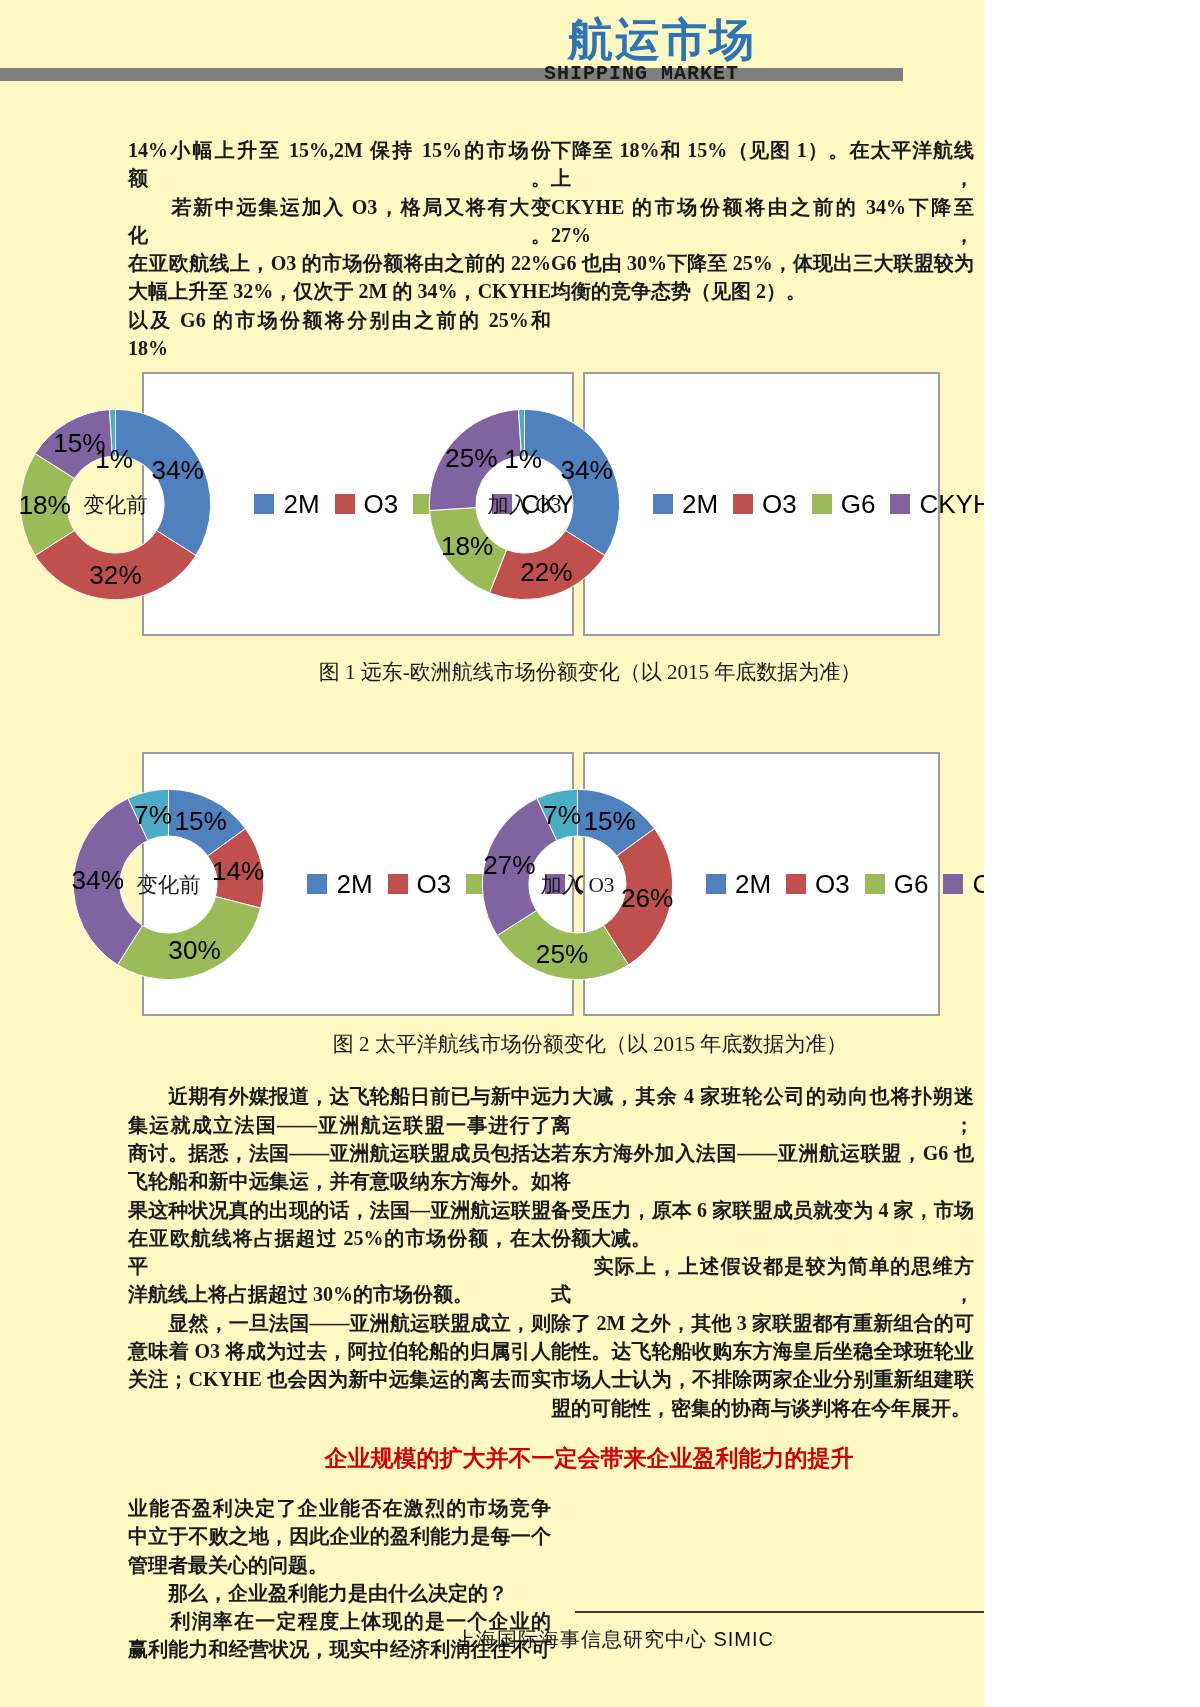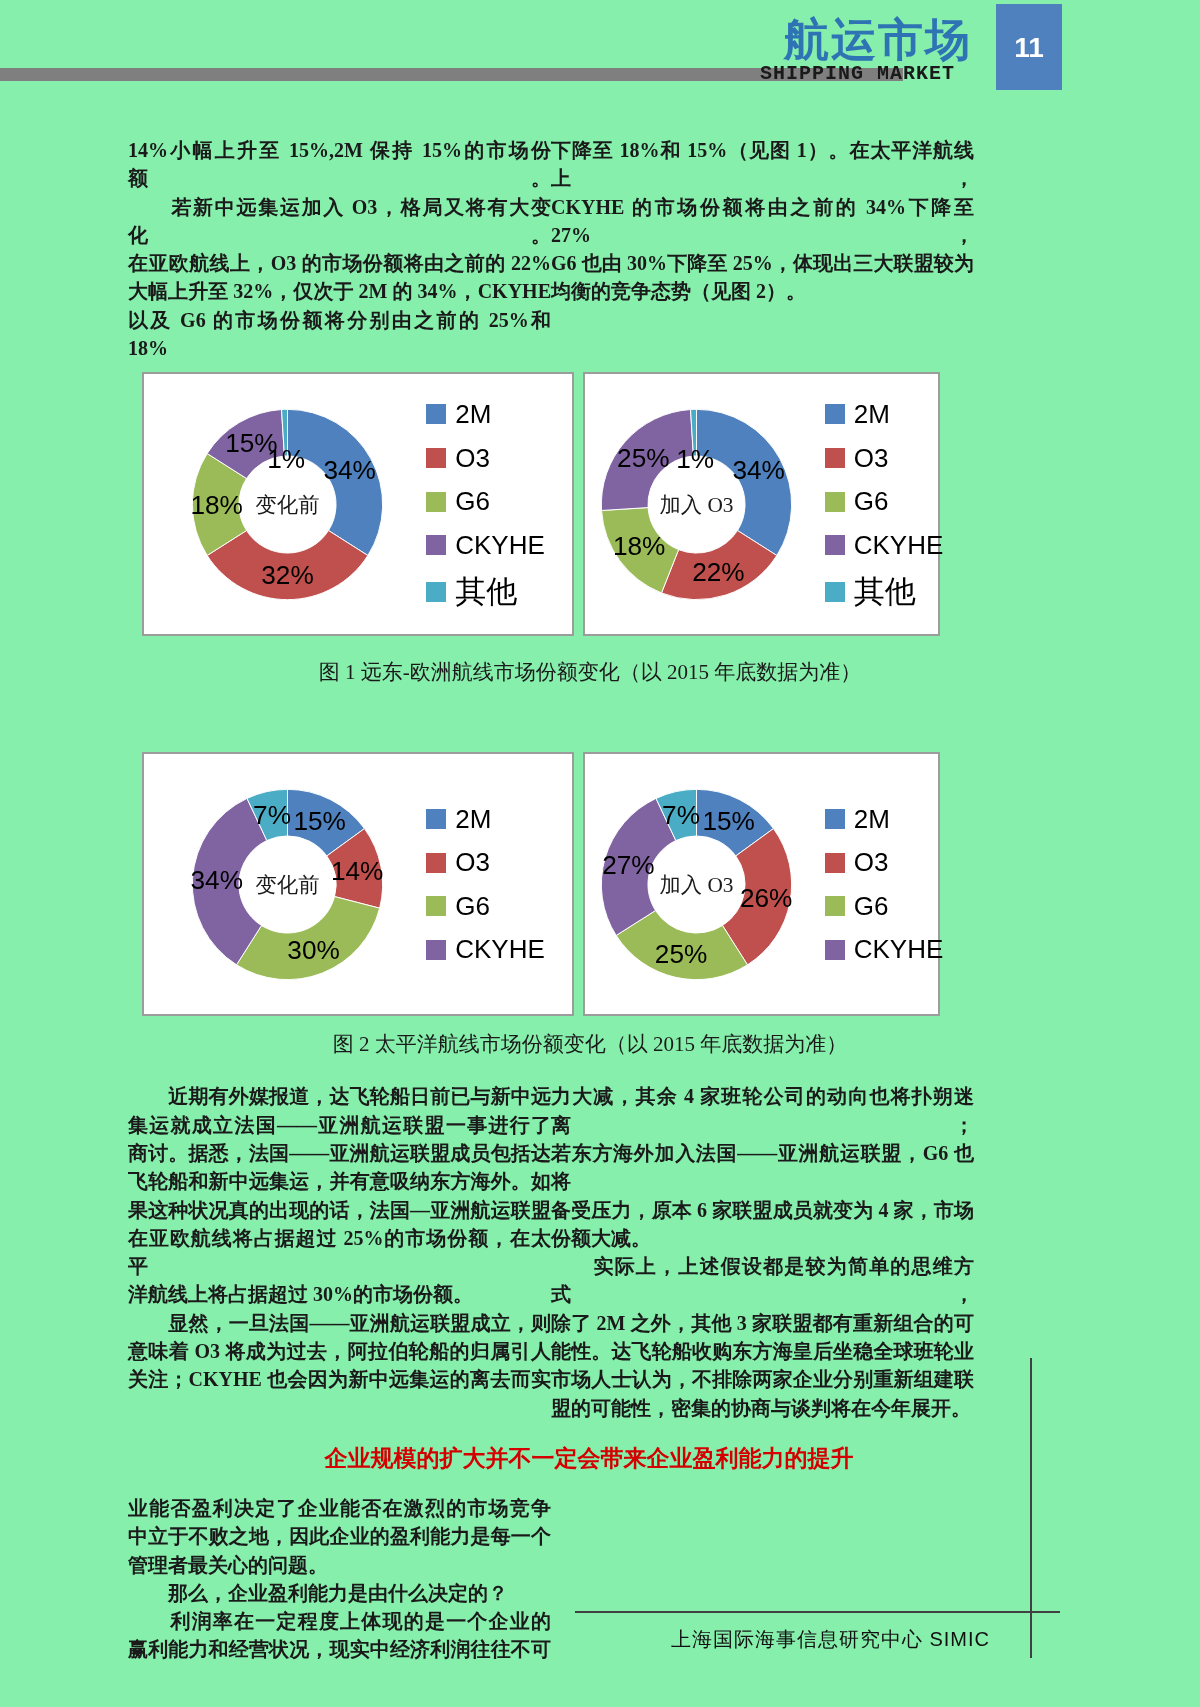--- a/index.html
+++ b/index.html
@@ -1,16 +1,16 @@
 <!DOCTYPE html>
 <html><head>
 <meta charset="utf-8">
 <style>
   html,body{margin:0;padding:0;background:#fff;}
-  .page{position:relative;width:1200px;height:1707px;background:#86efac;overflow:hidden;
+  .page{position:relative;width:984px;height:1707px;background:#fef9c3;overflow:hidden;
         font-family:"Liberation Serif","DejaVu Serif",serif;color:#1a1a1a;}
 
   
   .gray-bar{position:absolute;left:0;top:68px;width:903px;height:13px;background:#7f7f7f;}
   .hdr-cn{position:absolute;right:228px;top:10px;font-family:"Liberation Sans","DejaVu Sans",sans-serif;
           font-size:45px;font-weight:600;color:#2e74b5;letter-spacing:2px;}
   .hdr-en{position:absolute;right:245px;top:62px;font-family:"Liberation Mono","DejaVu Sans Mono",monospace;
           font-size:20px;font-weight:700;color:#1a1a1a;letter-spacing:1px;}
   .page-num{position:absolute;left:996px;top:4px;width:66px;height:86px;background:#4e81bd;
             box-sizing:border-box;display:flex;justify-content:center;align-items:flex-start;padding-top:28px;}
@@ -27,21 +27,21 @@
   .figrow{display:flex;gap:9px;margin-left:14px;margin-top:10px;}
   .figrow.second{margin-top:66px;}
   .figbox{height:264px;border:2px solid #9c9c9c;background:#fff;box-sizing:border-box;
           display:flex;align-items:center;justify-content:center;}
   .figbox.b-left{width:432px;gap:22px;}
   .figbox.b-right{width:357px;gap:12px;}
   .chart-holder{width:233px;height:233px;flex:0 0 auto;}
   svg.donut{width:233px;height:233px;display:block;}
   svg.donut text.pct{font:27px "Liberation Sans","DejaVu Sans",sans-serif;fill:#000;}
   svg.donut text.ctr{font:22px "Liberation Serif","DejaVu Serif",serif;fill:#1a1a1a;}
-  .legend{display:flex;flex-direction:column;justify-content:center;gap:15px;flex:0 0 auto;}
+  .legend{display:flex;flex-direction:row;justify-content:center;gap:15px;flex:0 0 auto;}
   .legend-item{display:flex;align-items:center;gap:9px;
                font-family:"Liberation Sans","DejaVu Sans",sans-serif;font-size:26px;color:#000;line-height:1.1;}
   .legend-swatch{width:20px;height:20px;flex:0 0 auto;}
   .legend-label.cjk{font-size:31px;}
   .caption{margin-top:22px;padding-left:42px;text-align:center;font-size:21px;line-height:28px;}
   .caption.c2{margin-top:14px;}
 
   .cols.mid{margin-top:24px;}
   .red-heading{margin-top:22px;padding-left:40px;text-align:center;
                font-size:23px;font-weight:700;color:#d40000;line-height:30px;}

